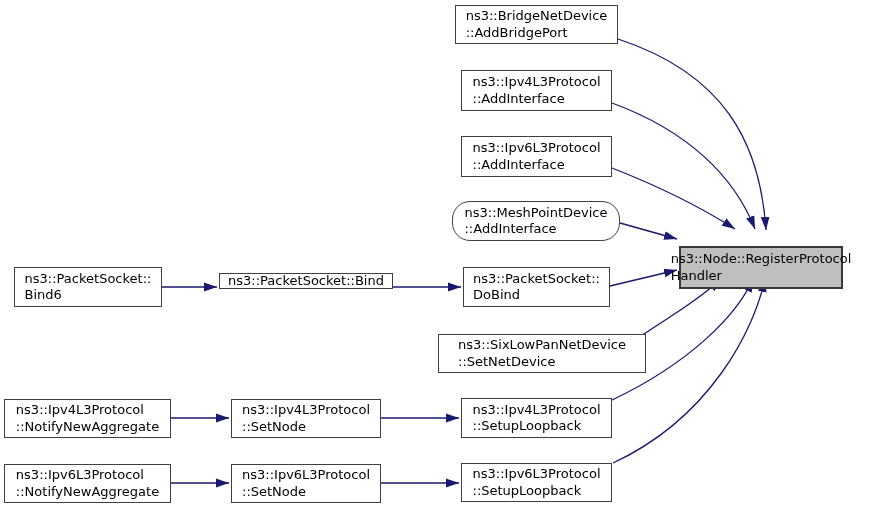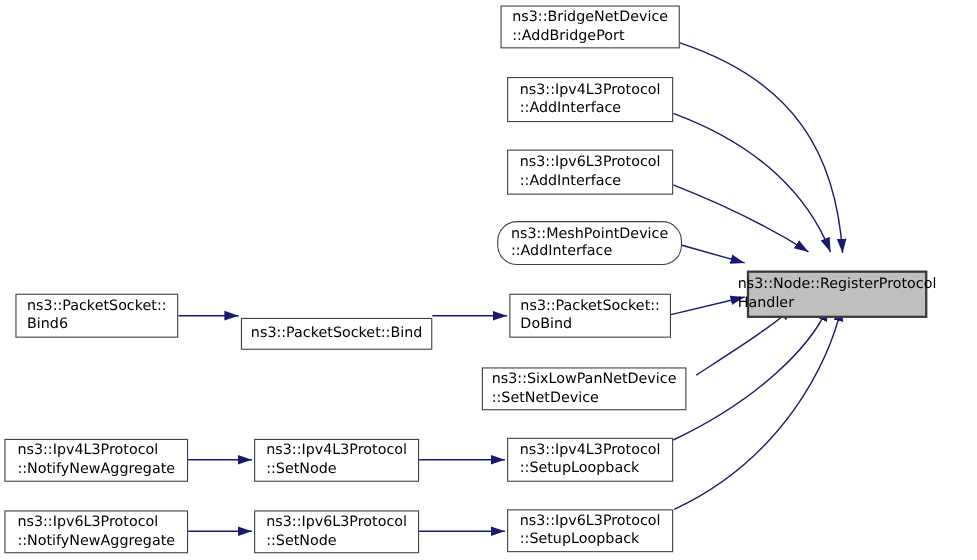--- a/index.html
+++ b/index.html
@@ -80,36 +80,36 @@
 
   <div class="node" style="left:461px; top:136px; width:151px; height:41px;">ns3::Ipv6L3Protocol
 ::AddInterface</div>
 
   <div class="node" style="left:452px; top:201px; width:168px; height:40px;border-radius:18px;">ns3::MeshPointDevice
 ::AddInterface</div>
 
   <div class="node" style="left:463px; top:267px; width:147px; height:40px;">ns3::PacketSocket::
 DoBind</div>
 
-  <div class="node" style="left:438px; top:334px; width:186px; height:39px;">ns3::SixLowPanNetDevice
+  <div class="node" style="left:438px; top:334px; width:208px; height:39px;">ns3::SixLowPanNetDevice
 ::SetNetDevice</div>
 
   <div class="node" style="left:461px; top:398px; width:151px; height:40px;">ns3::Ipv4L3Protocol
 ::SetupLoopback</div>
 
   <div class="node" style="left:461px; top:463px; width:151px; height:39px;">ns3::Ipv6L3Protocol
 ::SetupLoopback</div>
 
   <div class="node highlight" style="left:679px; top:233px; width:164px; height:43px;margin-top:13px;">ns3::Node::RegisterProtocol
 Handler</div>
 
   <div class="node" style="left:14px; top:267px; width:148px; height:40px;">ns3::PacketSocket::
 Bind6</div>
 
-  <div class="node" style="left:219px; top:289px; width:174px; height:29px;">ns3::PacketSocket::Bind</div>
+  <div class="node" style="left:219px; top:273px; width:174px; height:16px;">ns3::PacketSocket::Bind</div>
 
   <div class="node" style="left:4px; top:399px; width:167px; height:39px;">ns3::Ipv4L3Protocol
 ::NotifyNewAggregate</div>
 
   <div class="node" style="left:231px; top:399px; width:150px; height:39px;">ns3::Ipv4L3Protocol
 ::SetNode</div>
 
   <div class="node" style="left:4px; top:464px; width:167px; height:39px;">ns3::Ipv6L3Protocol
 ::NotifyNewAggregate</div>
 

